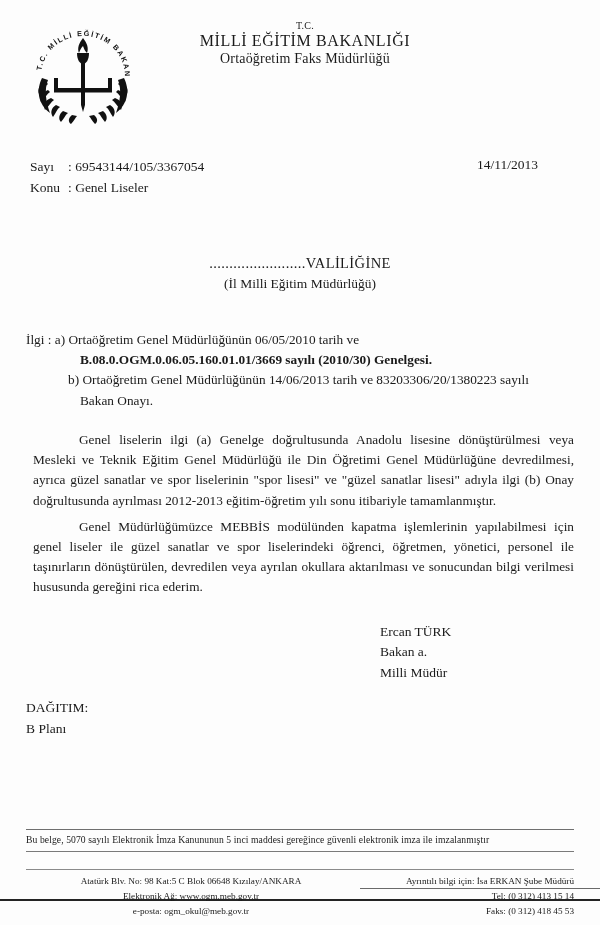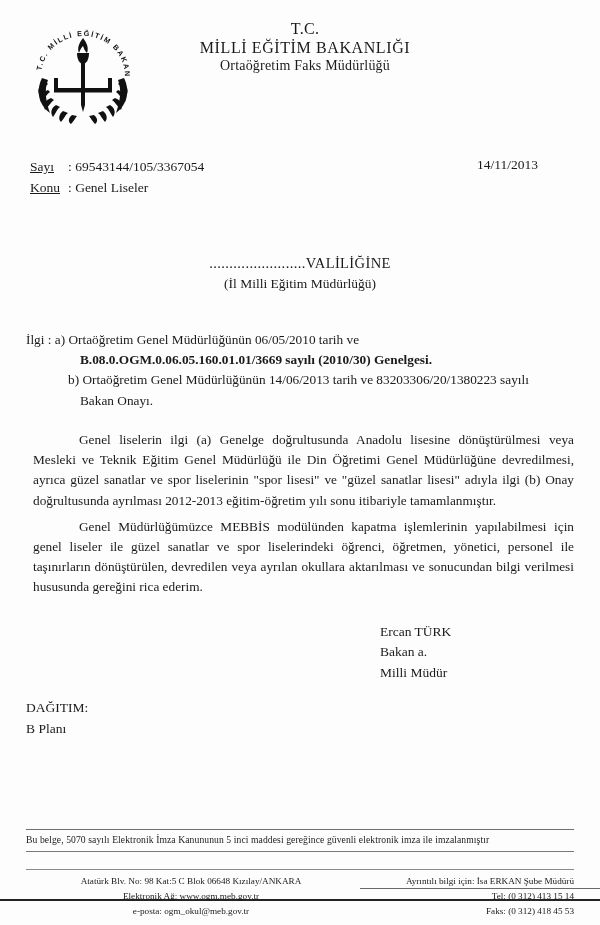--- a/index.html
+++ b/index.html
@@ -41,21 +41,21 @@
 
   .header-text {
     position: absolute;
     left: 150px;
     top: 8px;
     width: 310px;
     text-align: center;
     line-height: 1.18;
   }
   .hdr-tc {
-    font-size: 16px;
+    font-size: 10px;
     letter-spacing: 0.3px;
   }
   .hdr-ministry {
     font-size: 16px;
     letter-spacing: 0.6px;
     white-space: nowrap;
   }
   .hdr-dept {
     font-size: 14px;
     letter-spacing: 0.2px;
@@ -63,21 +63,21 @@
 
   
   .refblock {
     position: absolute;
     left: 30px;
     top: 157px;
     font-size: 13.5px;
     line-height: 1.55;
   }
   .ref-line { white-space: nowrap; }
-  .ref-label { display: inline-block; width: 38px; text-decoration: underline; }
+  .ref-label { display: inline-block; width: 38px; }
 
   .date {
     position: absolute;
     right: 62px;
     top: 157px;
     font-size: 13.5px;
   }
 
   
   .addressee {

